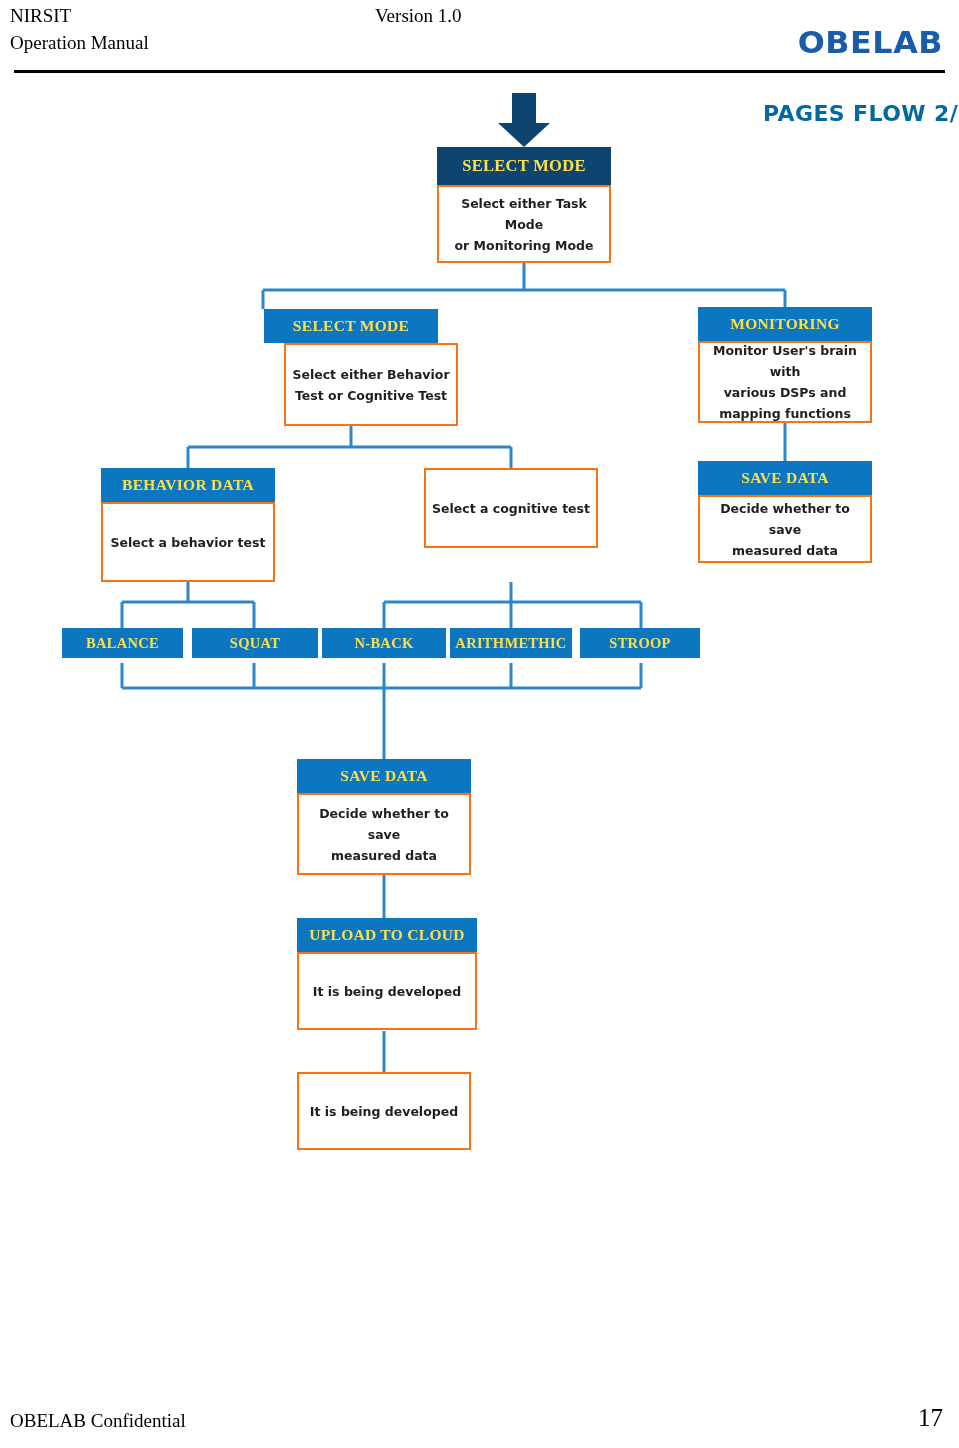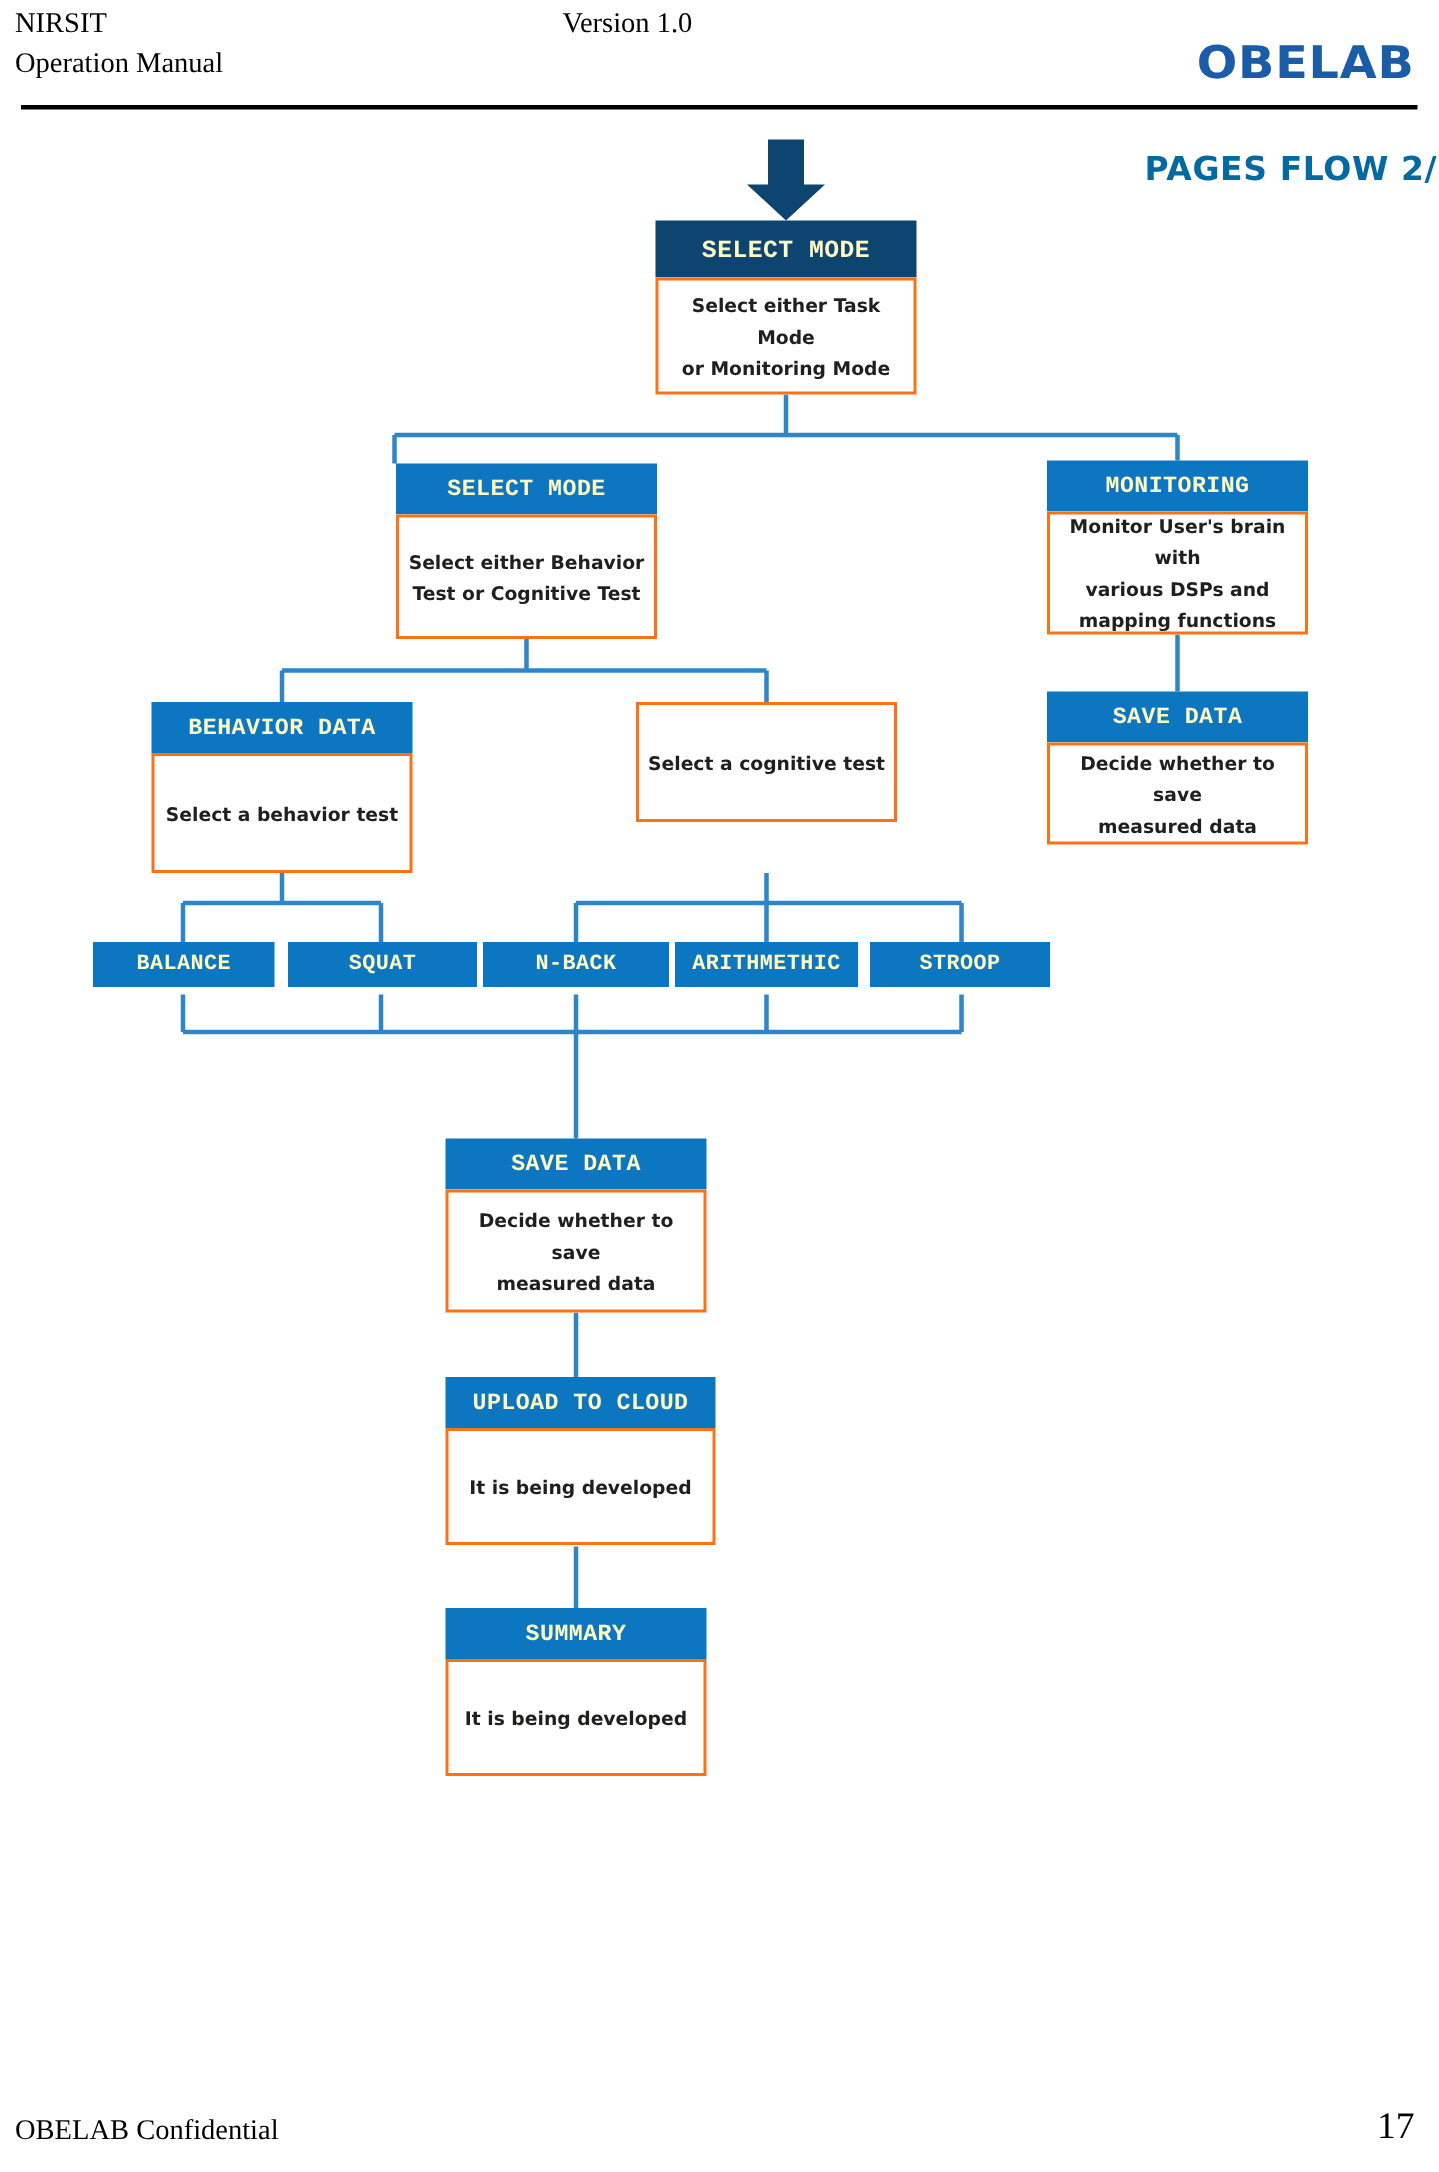--- a/index.html
+++ b/index.html
@@ -104,22 +104,22 @@
   .node {
     position: absolute;
     box-sizing: border-box;
   }
   .node-head {
     box-sizing: border-box;
     width: 100%;
     display: flex;
     align-items: center;
     justify-content: center;
-    color: #fef9c3;
-    font-family: Liberation Mono, monospace;
+    color: #fde047;
+    font-family: Liberation Serif, serif;
     font-weight: bold;
     letter-spacing: 0.3px;
     text-align: center;
   }
   .node-head.navy { background: #0d4470; }
   .node-head.blue { background: #0c76c0; }
 
   .node-body {
     box-sizing: border-box;
     width: 100%;
@@ -204,21 +204,21 @@
   <div class="flow-title" style="left:763px; top:16px;">PAGES FLOW 2/2</div>
 
   <div class="node" style="left:437px; top:62px; width:174px;">
     <div class="node-head navy h-lg">SELECT MODE</div>
     <div class="node-body" style="height:78px;">Select either Task Mode
 or Monitoring Mode</div>
   </div>
 
   <div class="node" style="left:264px; top:224px; width:174px;">
     <div class="node-head blue h-md">SELECT MODE</div>
-    <div class="node-body" style="height:83px;">Select either Behavior
+    <div class="node-body" style="height:83px;margin-left:20px;">Select either Behavior
 Test or Cognitive Test</div>
   </div>
 
   <div class="node" style="left:698px; top:222px; width:174px;">
     <div class="node-head blue h-md">MONITORING</div>
     <div class="node-body" style="height:82px;">Monitor User's brain with
 various DSPs and
 mapping functions</div>
   </div>
 
@@ -258,21 +258,20 @@
     <div class="node-body" style="height:82px;">Decide whether to save
 measured data</div>
   </div>
 
   <div class="node" style="left:297px; top:833px; width:180px;">
     <div class="node-head blue h-md">UPLOAD TO CLOUD</div>
     <div class="node-body" style="height:78px;">It is being developed</div>
   </div>
 
   <div class="node" style="left:297px; top:987px; width:174px;">
-    <div class="node-head blue h-md">SUMMARY</div>
     <div class="node-body" style="height:78px;">It is being developed</div>
   </div>
 
 </div>
 
 <div id="page-footer">
   <div class="ftr-left">OBELAB Confidential</div>
   <div class="ftr-right">17</div>
 </div>
 

